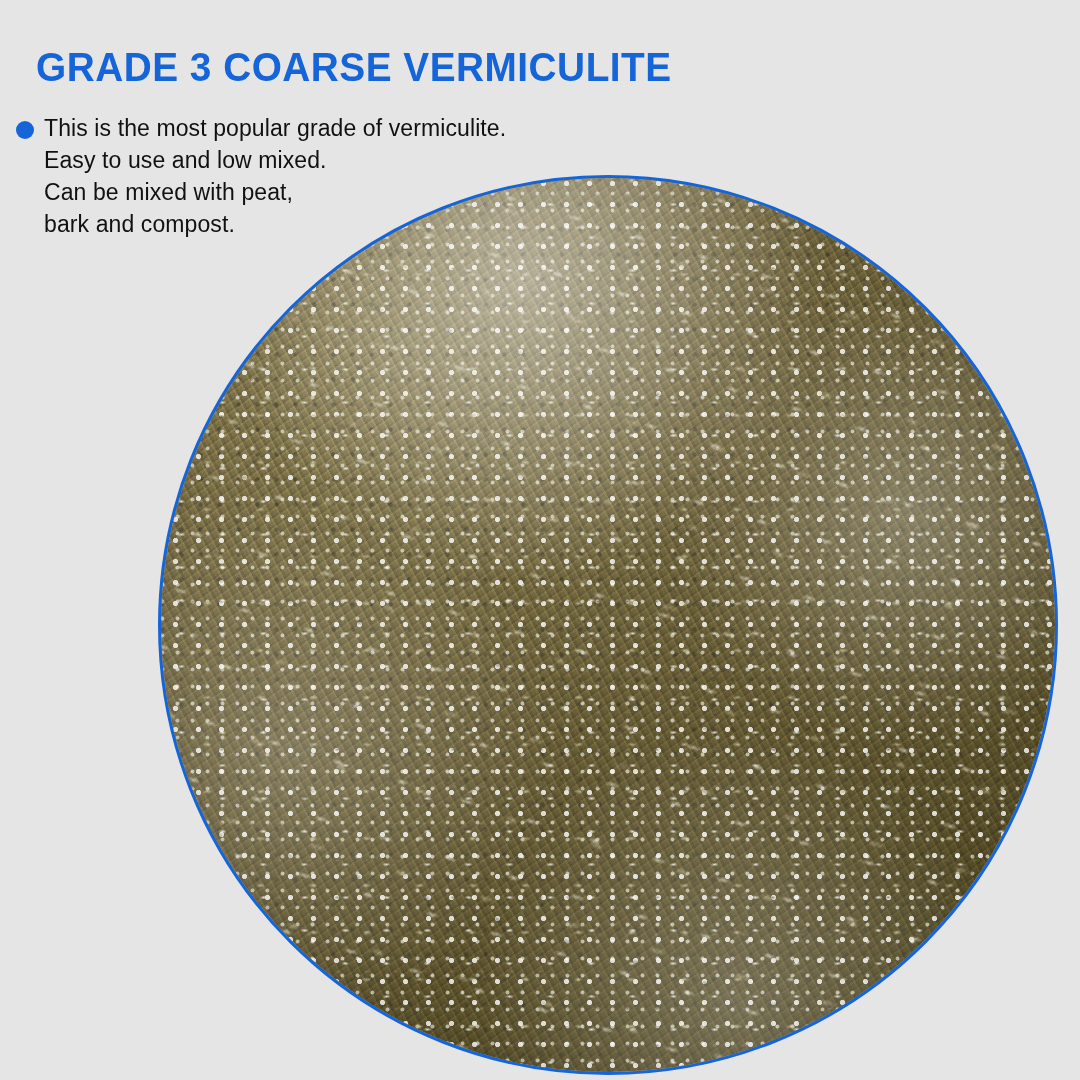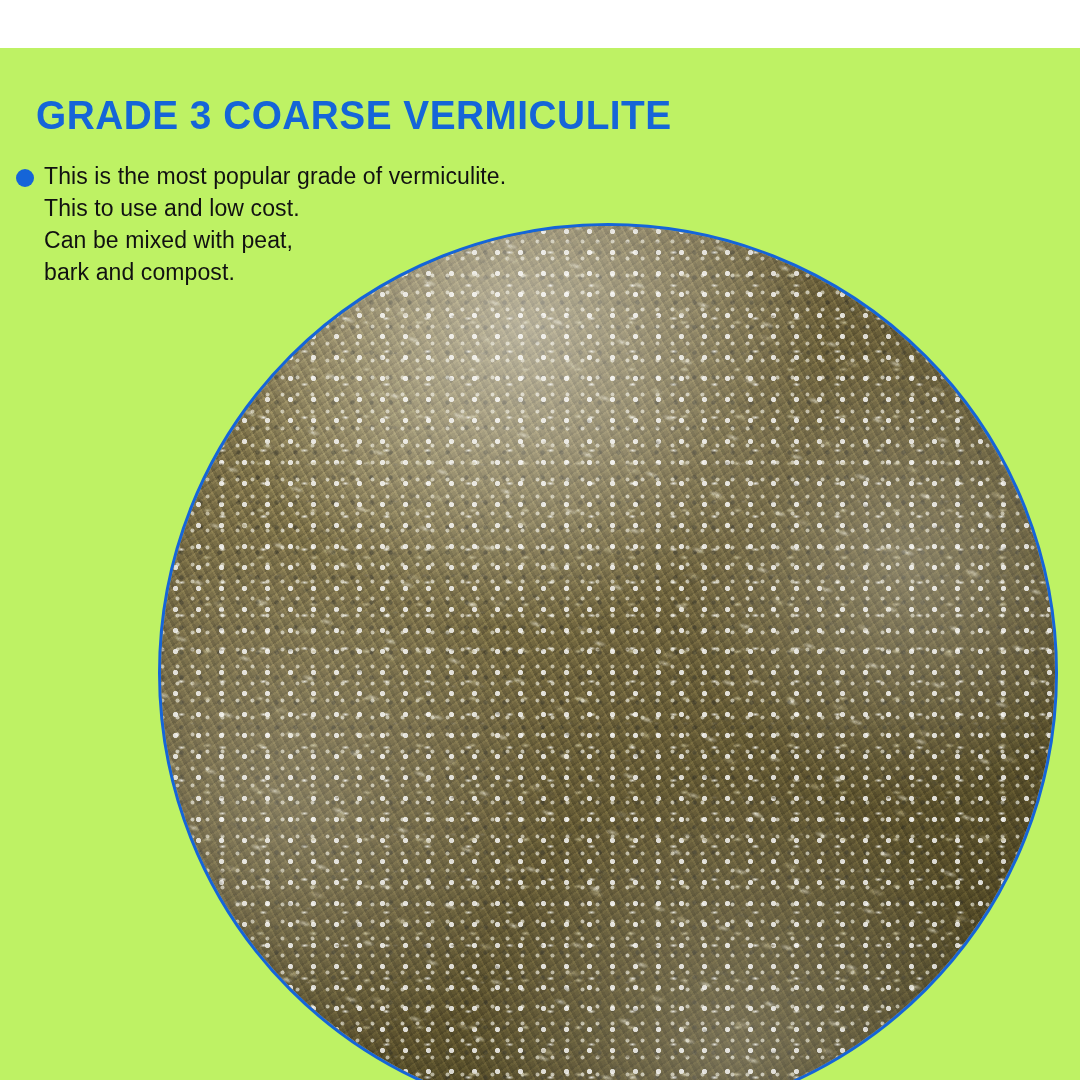--- a/index.html
+++ b/index.html
@@ -12,22 +12,21 @@
     height: 1080px;
     position: relative;
     overflow: hidden;
     font-family: "Liberation Sans", sans-serif;
     -webkit-font-smoothing: antialiased;
   }
 
   .page {
     position: absolute;
     inset: 0;
-    background: #bef264;
-    margin-top: 48px;
+    background: #e5e5e5;
   }
 
   
   .title {
     position: absolute;
     left: 36px;
     top: 18px;
     font-family: "Liberation Sans", sans-serif;
     font-size: 40px;
     font-weight: bold;
@@ -151,21 +150,21 @@
 <body>
 
 <div class="page">
 
   <h1 class="title">GRADE 3 COARSE VERMICULITE</h1>
 
   <div class="bullet-block">
     <span class="bullet-dot"></span>
     <div class="bullet-lines">
       <div>This is the most popular grade of vermiculite.</div>
-      <div>This to use and low cost.</div>
+      <div>Easy to use and low mixed.</div>
       <div>Can be mixed with peat,</div>
       <div>bark and compost.</div>
     </div>
   </div>
 
   <div class="photo-circle">
     <div class="photo-inner">
       <div class="tex base"></div>
       <div class="tex speck-a"></div>
       <div class="tex speck-b"></div>

